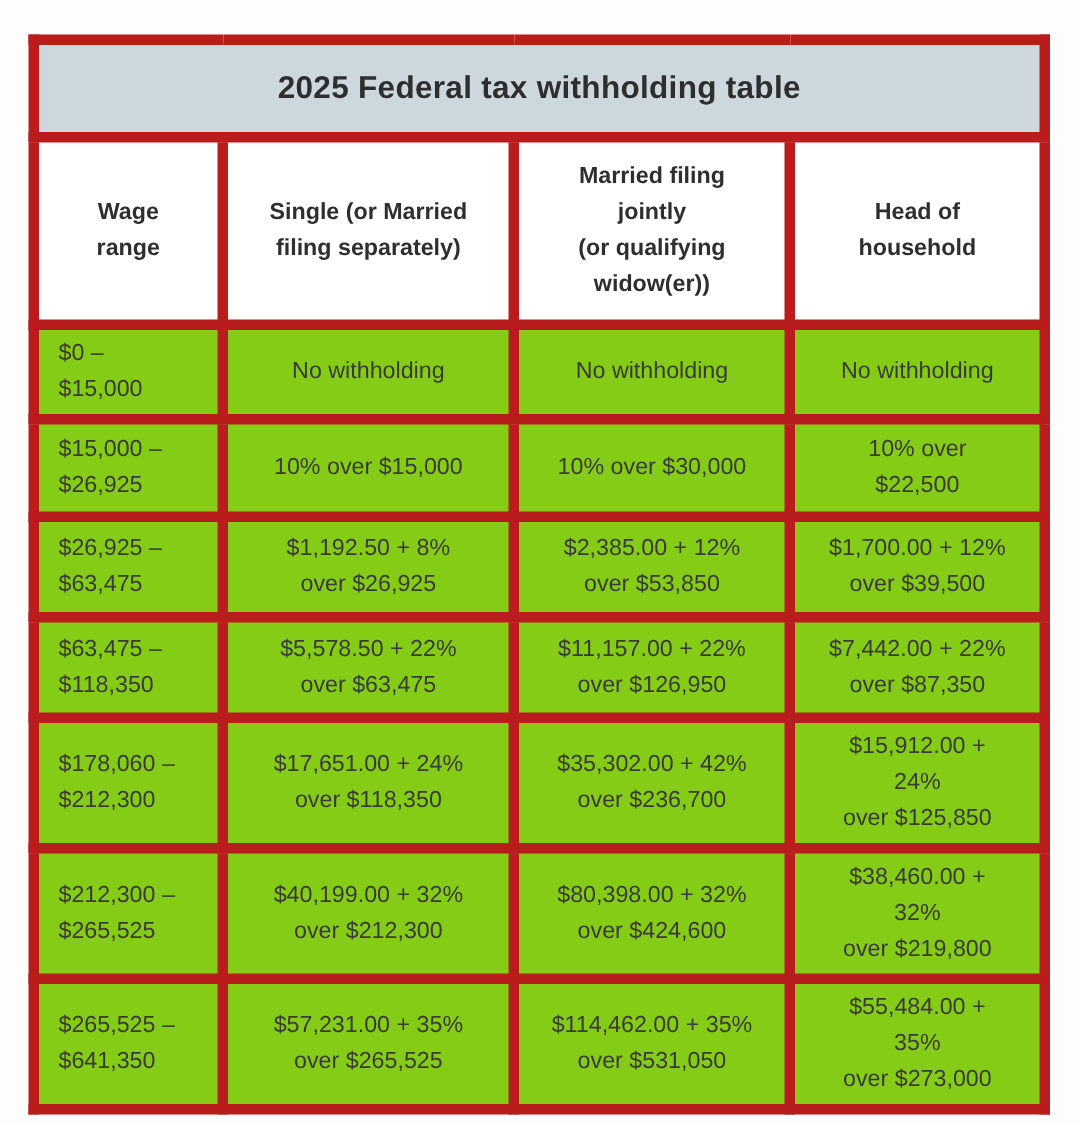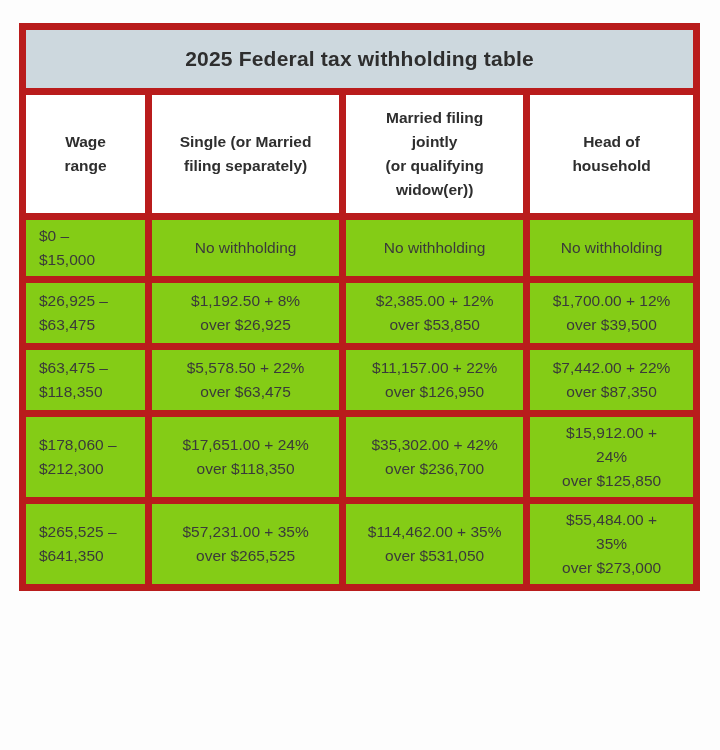--- a/index.html
+++ b/index.html
@@ -86,20 +86,27 @@
         <th>Head of household</th>
       </tr>
     </thead>
     <tbody>
       <tr class="r0">
         <td class="wage">$0 – $15,000</td>
         <td>No withholding</td>
         <td>No withholding</td>
         <td>No withholding</td>
       </tr>
+      <tr class="r1">
+        <td class="wage">$15,000 –
+$26,925</td>
+        <td>10% over $15,000</td>
+        <td>10% over $30,000</td>
+        <td>10% over $22,500</td>
+      </tr>
       <tr class="r2">
         <td class="wage">$26,925 –
 $63,475</td>
         <td>$1,192.50 + 8%
 over $26,925</td>
         <td>$2,385.00 + 12%
 over $53,850</td>
         <td>$1,700.00 + 12%
 over $39,500</td>
       </tr>
@@ -116,20 +123,30 @@
       <tr class="r4">
         <td class="wage">$178,060 –
 $212,300</td>
         <td>$17,651.00 + 24%
 over $118,350</td>
         <td>$35,302.00 + 42%
 over $236,700</td>
         <td>$15,912.00 + 24%
 over $125,850</td>
       </tr>
+      <tr class="r5">
+        <td class="wage">$212,300 –
+$265,525</td>
+        <td>$40,199.00 + 32%
+over $212,300</td>
+        <td>$80,398.00 + 32%
+over $424,600</td>
+        <td>$38,460.00 + 32%
+over $219,800</td>
+      </tr>
       <tr class="r6">
         <td class="wage">$265,525 –
 $641,350</td>
         <td>$57,231.00 + 35%
 over $265,525</td>
         <td>$114,462.00 + 35%
 over $531,050</td>
         <td>$55,484.00 + 35%
 over $273,000</td>
       </tr>

